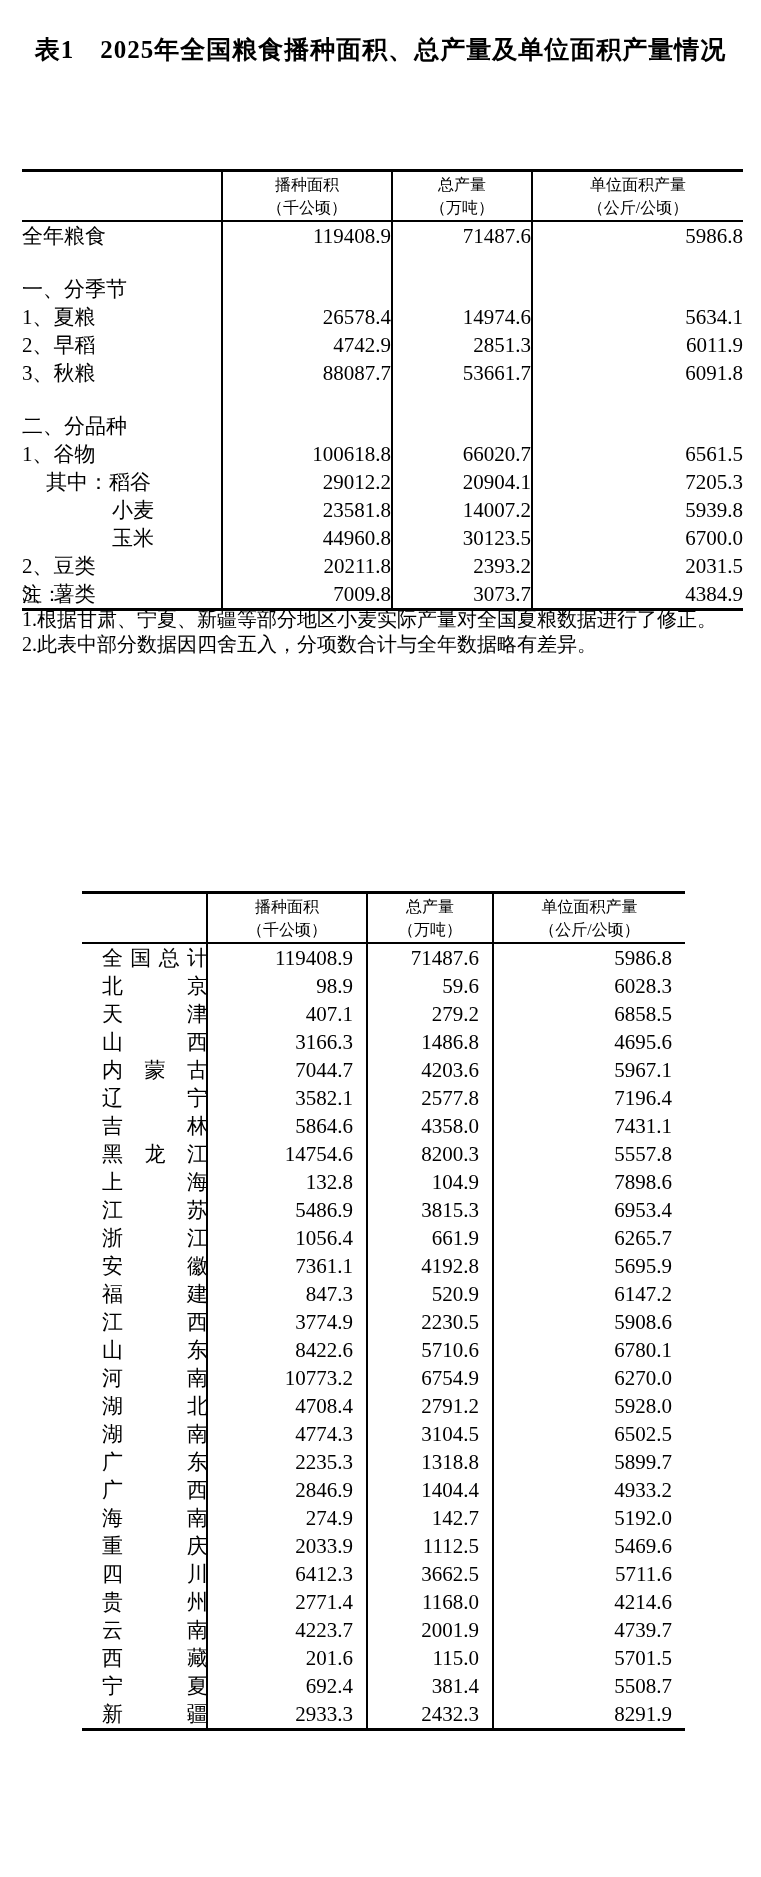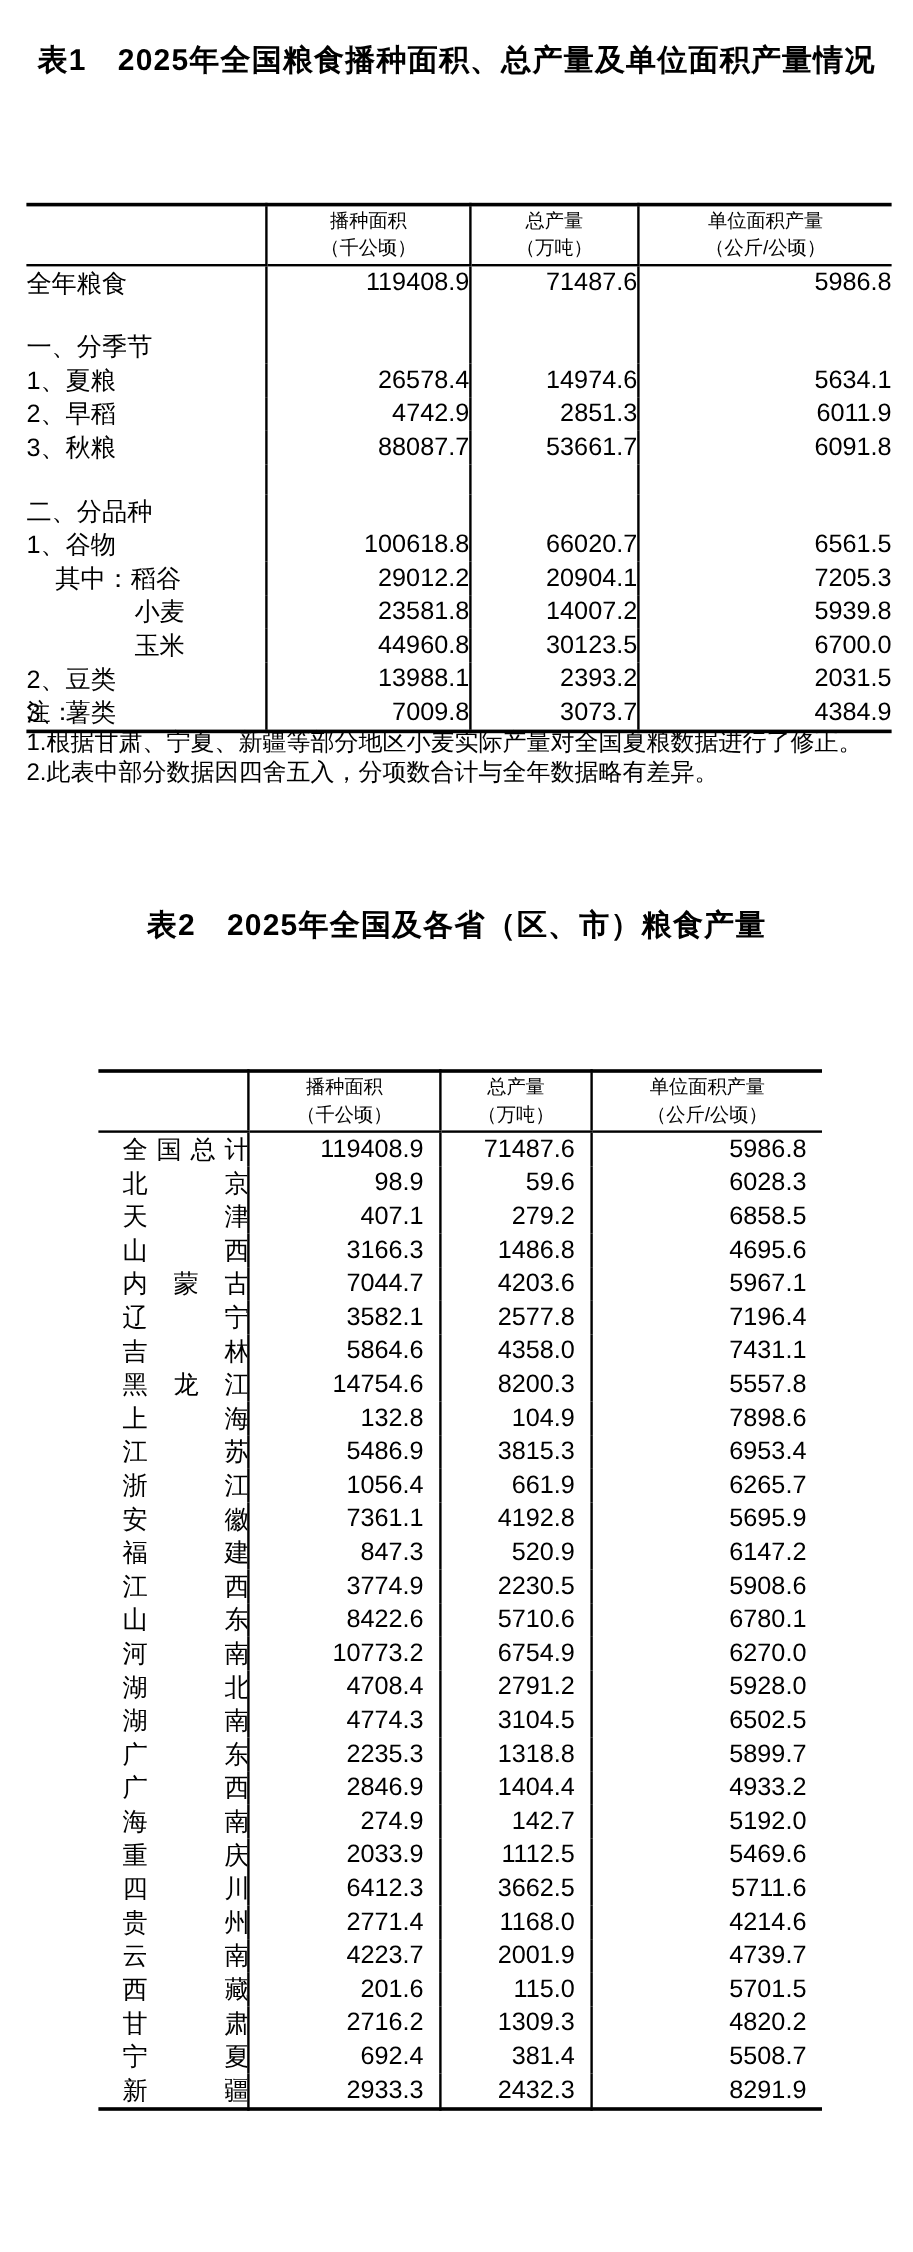--- a/index.html
+++ b/index.html
@@ -1,17 +1,17 @@
 <!DOCTYPE html>
 <html><head>
 <meta charset="utf-8">
 <style>
   html,body{margin:0;padding:0;background:#fff;}
   .page{position:relative;width:761px;height:1877px;background:#fff;color:#000;
-        font-family:Liberation Sans, sans-serif;overflow:hidden;}
+        font-family:Liberation Serif, serif;overflow:hidden;}
   .doc-title{position:absolute;left:0;width:761px;text-align:center;
              font-weight:bold;font-size:25px;letter-spacing:1px;}
   #title1{top:33px;}
   #title2{top:754px;}
 
   table.grain{position:absolute;border-collapse:collapse;table-layout:fixed;
               border-top:3px solid #000;border-bottom:3px solid #000;font-size:21px;}
   #table1{left:22px;top:169px;width:721px;}
   #table2{left:82px;top:891px;width:603px;}
   table.grain th,table.grain td{padding:0;margin:0;white-space:nowrap;overflow:hidden;font-weight:normal;}
@@ -133,40 +133,39 @@
           <td class="num">5939.8</td>
         </tr>
         <tr>
           <td class="lbl ind2">玉米</td>
           <td class="num">44960.8</td>
           <td class="num">30123.5</td>
           <td class="num">6700.0</td>
         </tr>
         <tr>
           <td class="lbl">2、豆类</td>
-          <td class="num">13988.1</td>
+          <td class="num">20211.8</td>
           <td class="num">2393.2</td>
           <td class="num">2031.5</td>
         </tr>
         <tr>
           <td class="lbl">3、薯类</td>
           <td class="num">7009.8</td>
           <td class="num">3073.7</td>
           <td class="num">4384.9</td>
         </tr>
       </tbody>
   </table>
 
   <div class="notes" id="t1-notes">
       <div>注：</div>
       <div>1.根据甘肃、宁夏、新疆等部分地区小麦实际产量对全国夏粮数据进行了修正。</div>
       <div>2.此表中部分数据因四舍五入，分项数合计与全年数据略有差异。</div>
     </div>
 
-  <div id="title2" class="doc-title">表2　2025年全国及各省（区、市）粮食产量</div>
 
   <table id="table2" class="grain">
     <colgroup>
       <col style="width:125px">
         <col style="width:160px">
       <col style="width:126px">
         <col style="width:192px">
     </colgroup>
     <thead>
       <tr>
@@ -339,26 +338,20 @@
           <td class="num">2001.9</td>
           <td class="num">4739.7</td>
         </tr>
         <tr>
           <td class="lbl"><span class="prov">西藏</span></td>
           <td class="num">201.6</td>
           <td class="num">115.0</td>
           <td class="num">5701.5</td>
         </tr>
         <tr>
-          <td class="lbl"><span class="prov">甘肃</span></td>
-          <td class="num">2716.2</td>
-          <td class="num">1309.3</td>
-          <td class="num">4820.2</td>
-        </tr>
-        <tr>
           <td class="lbl"><span class="prov">宁夏</span></td>
           <td class="num">692.4</td>
           <td class="num">381.4</td>
           <td class="num">5508.7</td>
         </tr>
         <tr>
           <td class="lbl"><span class="prov">新疆</span></td>
           <td class="num">2933.3</td>
           <td class="num">2432.3</td>
           <td class="num">8291.9</td>

